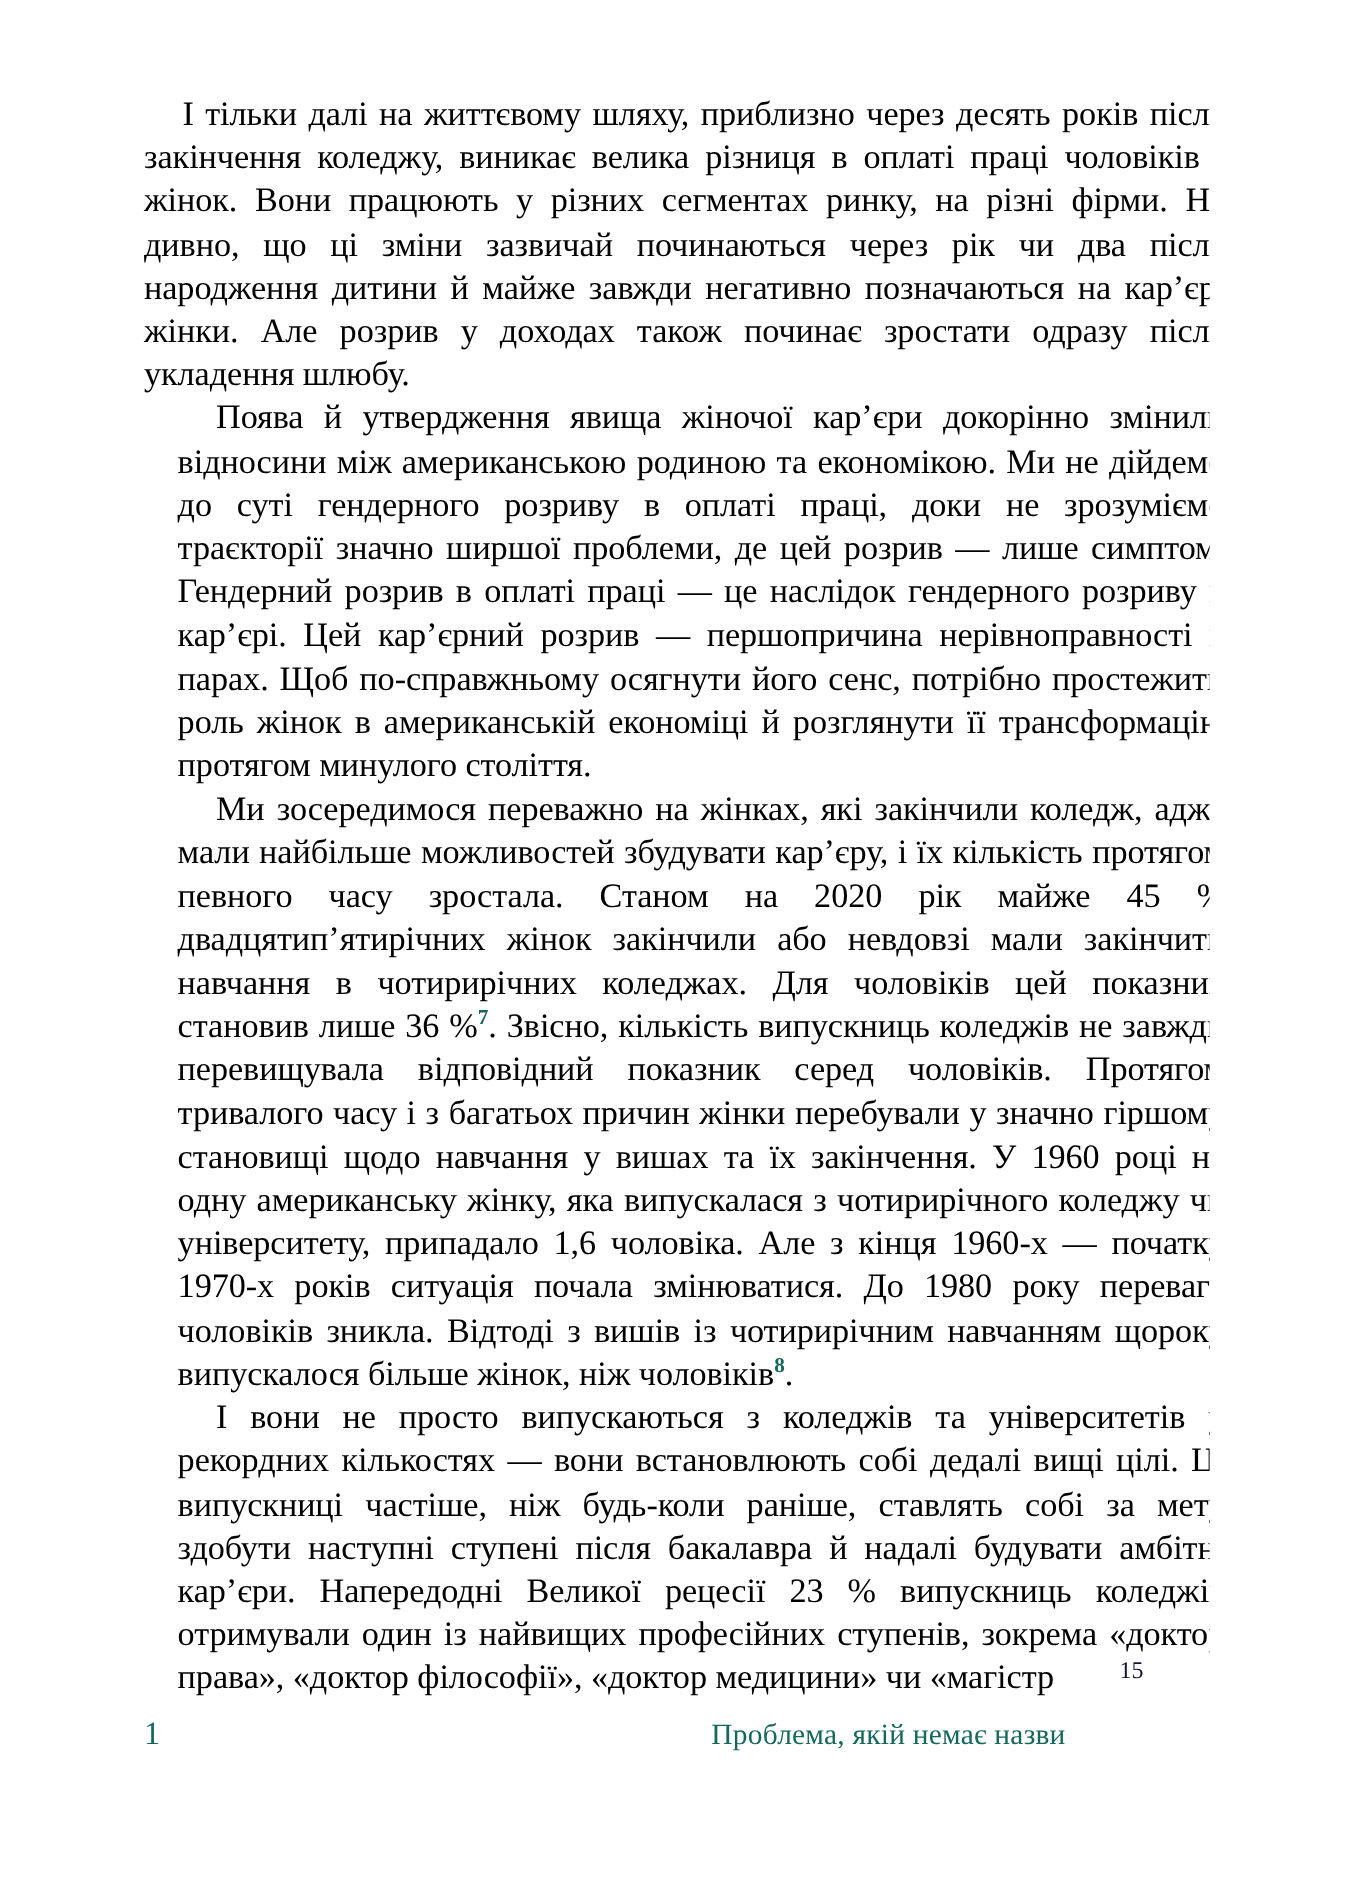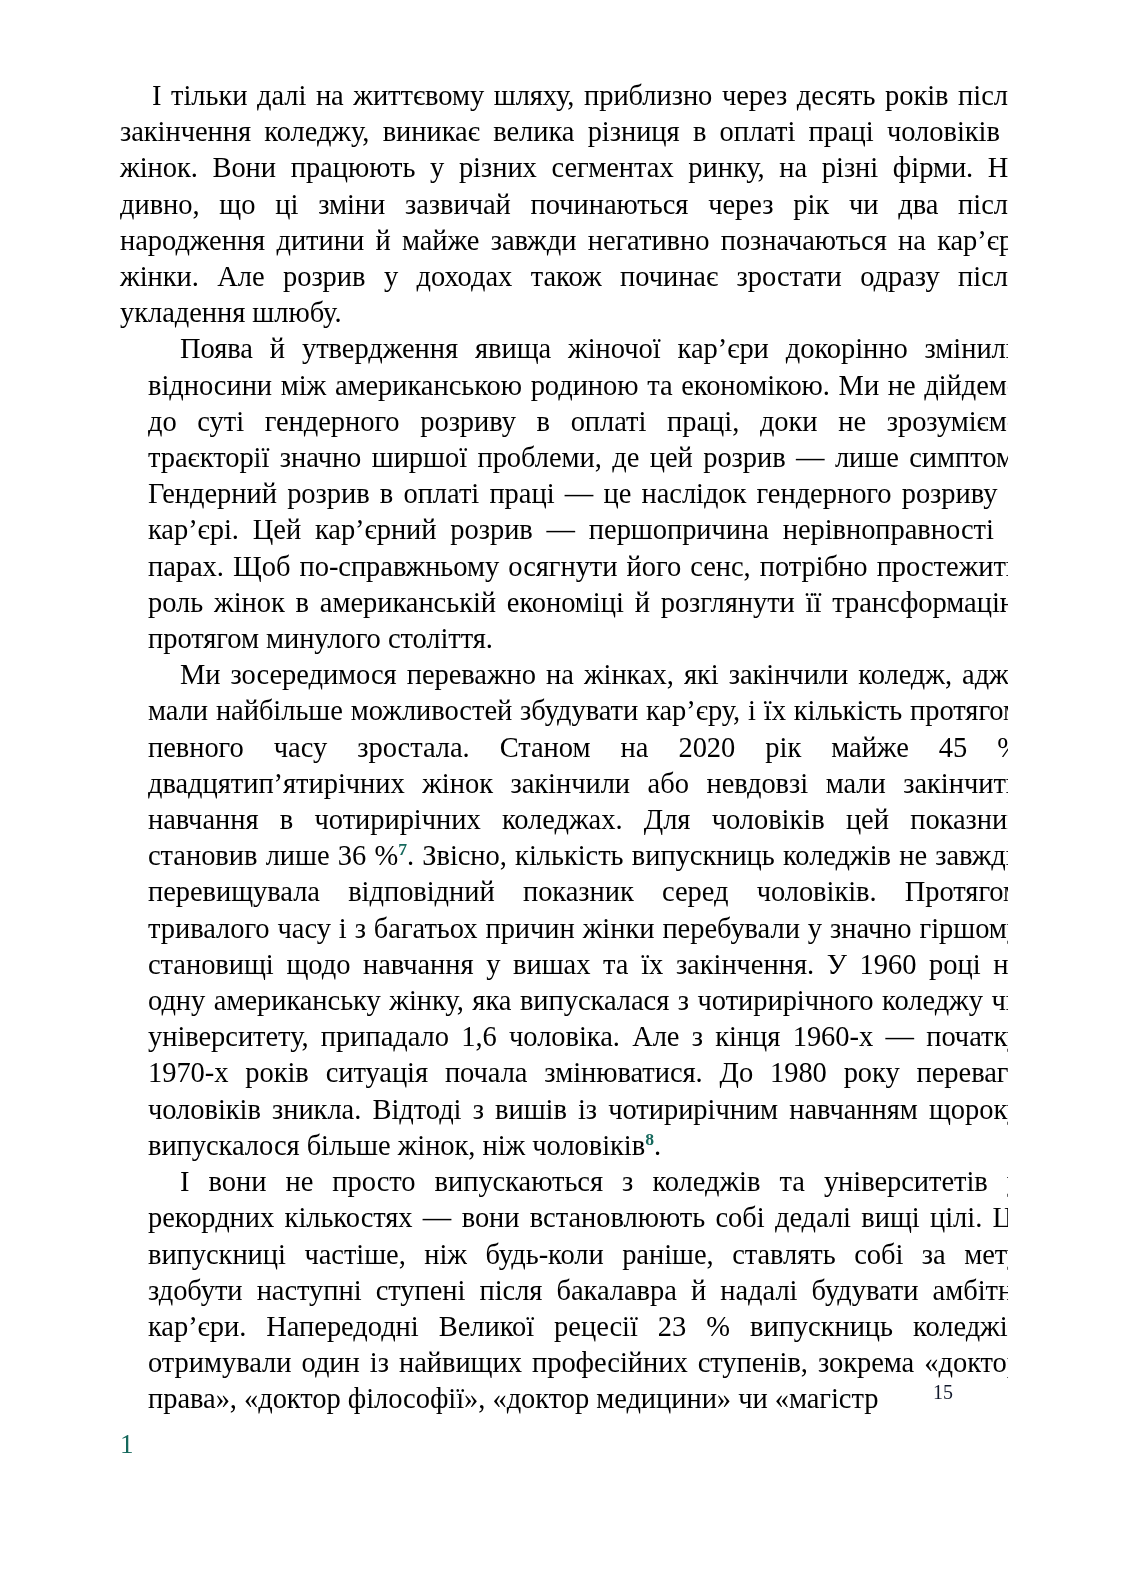--- a/index.html
+++ b/index.html
@@ -104,15 +104,16 @@
     </p>
 
     <p class="para">І вони не просто випускаються з коледжів та університетів у рекордних кількостях — вони встановлюють собі дедалі вищі цілі. Ці випускниці частіше, ніж будь-коли раніше, ставлять собі за мету здобути наступні ступені після бакалавра й надалі будувати амбітні кар’єри. Напередодні Великої рецесії 23 % випускниць коледжів отримували один із найвищих професійних ступенів, зокрема «доктор права», «доктор філософії», «доктор медицини» чи «магістр</p>
 
   </div>
 
   <div class="page-number">15</div>
 
   <div class="footer">
     <span class="footer-chapter">1</span>
+    <span class="footer-running-head">Проблема, якій немає назви</span>
   </div>
 
 </div>
 
 </body></html>

